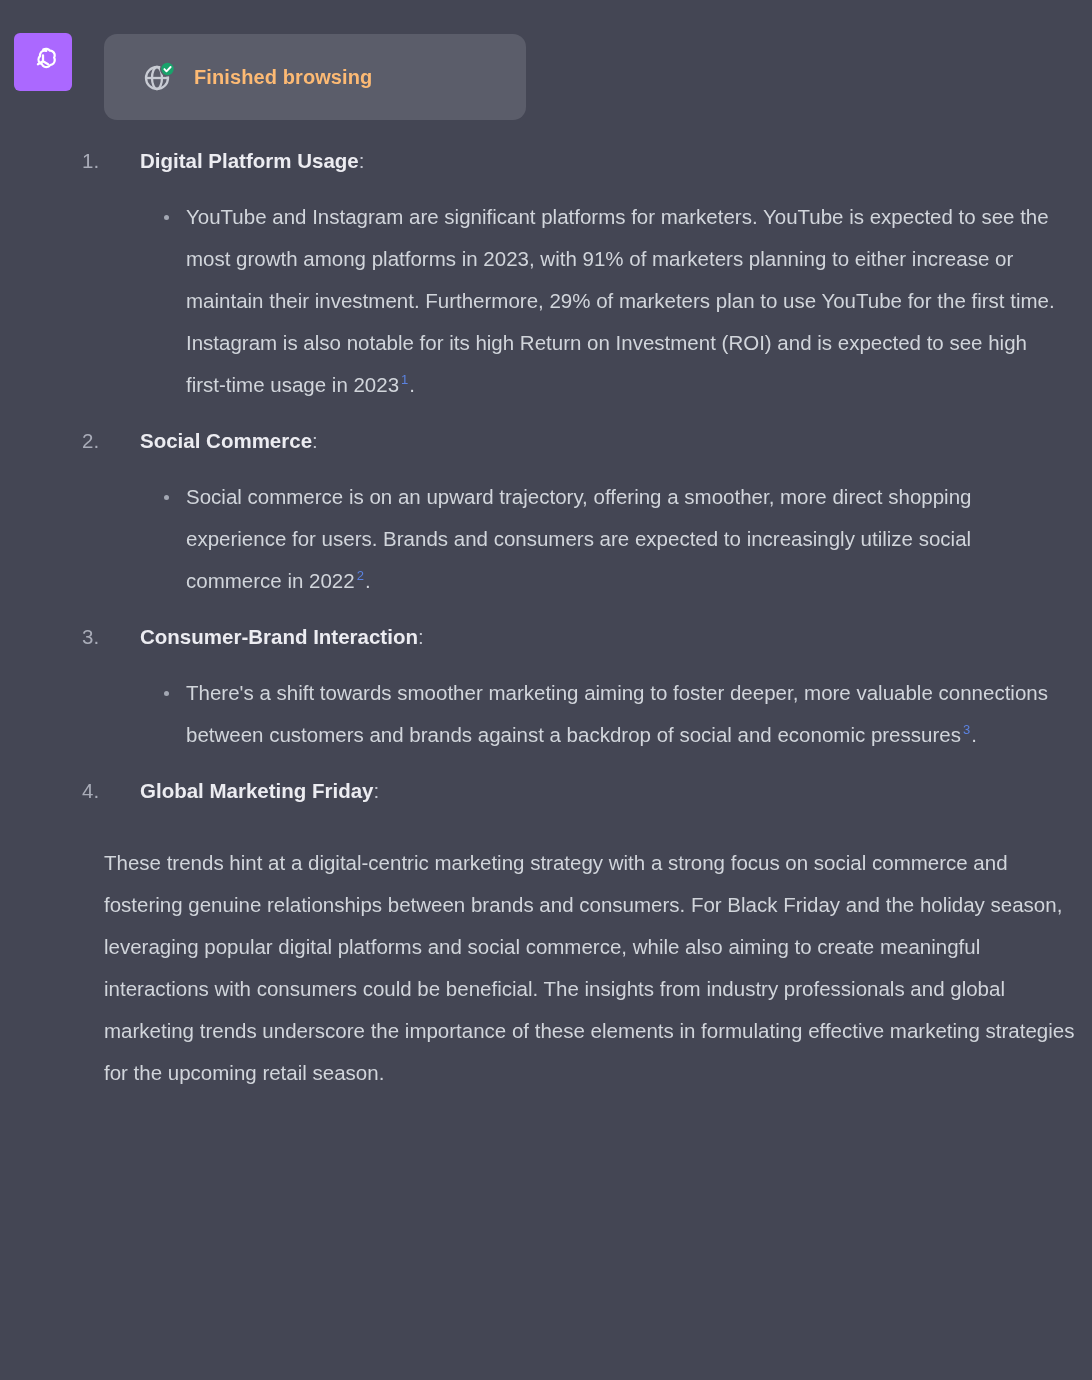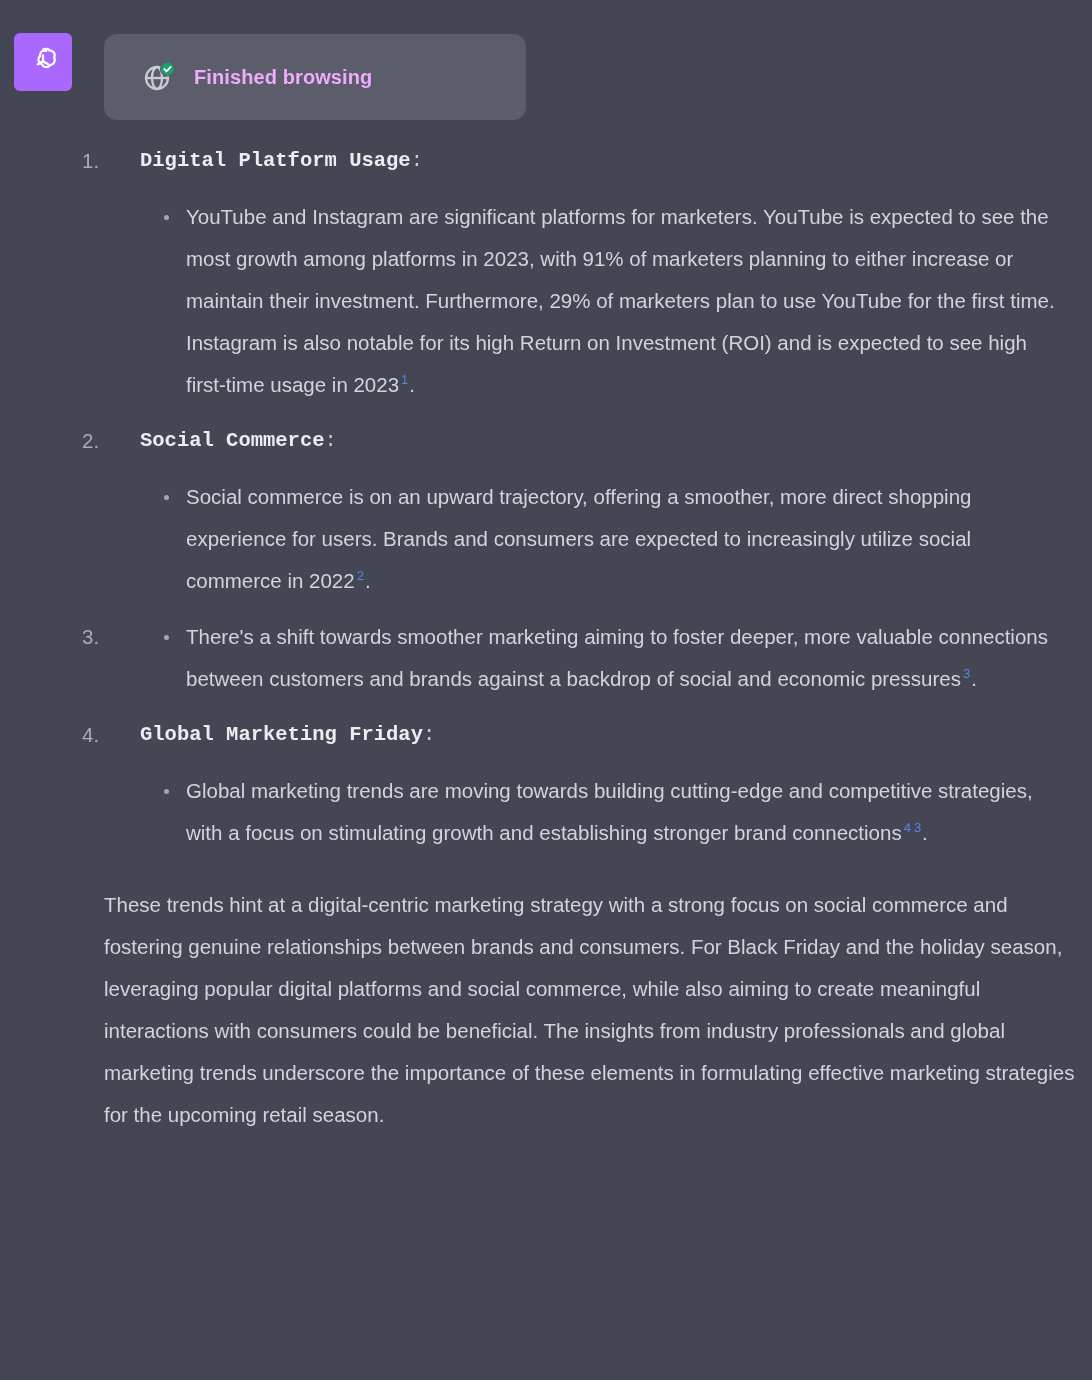--- a/index.html
+++ b/index.html
@@ -56,21 +56,21 @@
     position: relative;
     width: 34px;
     height: 34px;
     flex: 0 0 auto;
   }
   .globe-wrap svg { display: block; }
   .browse-label {
     margin-left: 18px;
     font-size: 20px;
     font-weight: bold;
-    color: #f0abfc;
+    color: #fdba74;
     letter-spacing: 0.1px;
     white-space: nowrap;
   }
 
   
   .message {
     position: absolute;
     left: 104px;
     top: 140px;
     width: 978px;
@@ -105,21 +105,20 @@
     text-align: left;
     font-size: 20.5px;
     line-height: 42px;
     color: #a9acb8;
   }
   .item-head {
     font-size: 20.5px;
     line-height: 42px;
     font-weight: bold;
     color: #ececf1;
-    font-family: Liberation Mono, monospace;
   }
   .item-head .colon {
     font-weight: normal;
     color: #c4c7d1;
   }
 
   ul.sub {
     list-style: none;
     margin: 14px;
     padding: 0;
@@ -190,28 +189,26 @@
             <li><span>YouTube and Instagram are significant platforms for marketers. YouTube is expected to see the most growth among platforms in 2023, with 91% of marketers planning to either increase or maintain their investment. Furthermore, 29% of marketers plan to use YouTube for the first time. Instagram is also notable for its high Return on Investment (ROI) and is expected to see high first-time usage in 2023</span><sup class="cite">1</sup><span>.</span></li>
           </ul>
         </li>
         <li>
           <div class="item-head"><span>Social Commerce</span><span class="colon">:</span></div>
           <ul class="sub">
             <li><span>Social commerce is on an upward trajectory, offering a smoother, more direct shopping experience for users. Brands and consumers are expected to increasingly utilize social commerce in 2022</span><sup class="cite">2</sup><span>.</span></li>
           </ul>
         </li>
         <li>
+          <div class="item-head"><span>Consumer-Brand Interaction</span><span class="colon">:</span></div>
           <ul class="sub">
             <li><span>There's a shift towards smoother marketing aiming to foster deeper, more valuable connections between customers and brands against a backdrop of social and economic pressures</span><sup class="cite">3</sup><span>.</span></li>
           </ul>
         </li>
         <li>
           <div class="item-head"><span>Global Marketing Friday</span><span class="colon">:</span></div>
-          <ul class="sub">
-            <li><span>Global marketing trends are moving towards building cutting-edge and competitive strategies, with a focus on stimulating growth and establishing stronger brand connections</span><sup class="cite">4</sup><sup class="cite">3</sup><span>.</span></li>
-          </ul>
         </li>
       </ol>
 
     <p class="para last">These trends hint at a digital-centric marketing strategy with a strong focus on social commerce and fostering genuine relationships between brands and consumers. For Black Friday and the holiday season, leveraging popular digital platforms and social commerce, while also aiming to create meaningful interactions with consumers could be beneficial. The insights from industry professionals and global marketing trends underscore the importance of these elements in formulating effective marketing strategies for the upcoming retail season.</p>
 
   </div>
 </div>
 
 </body></html>

